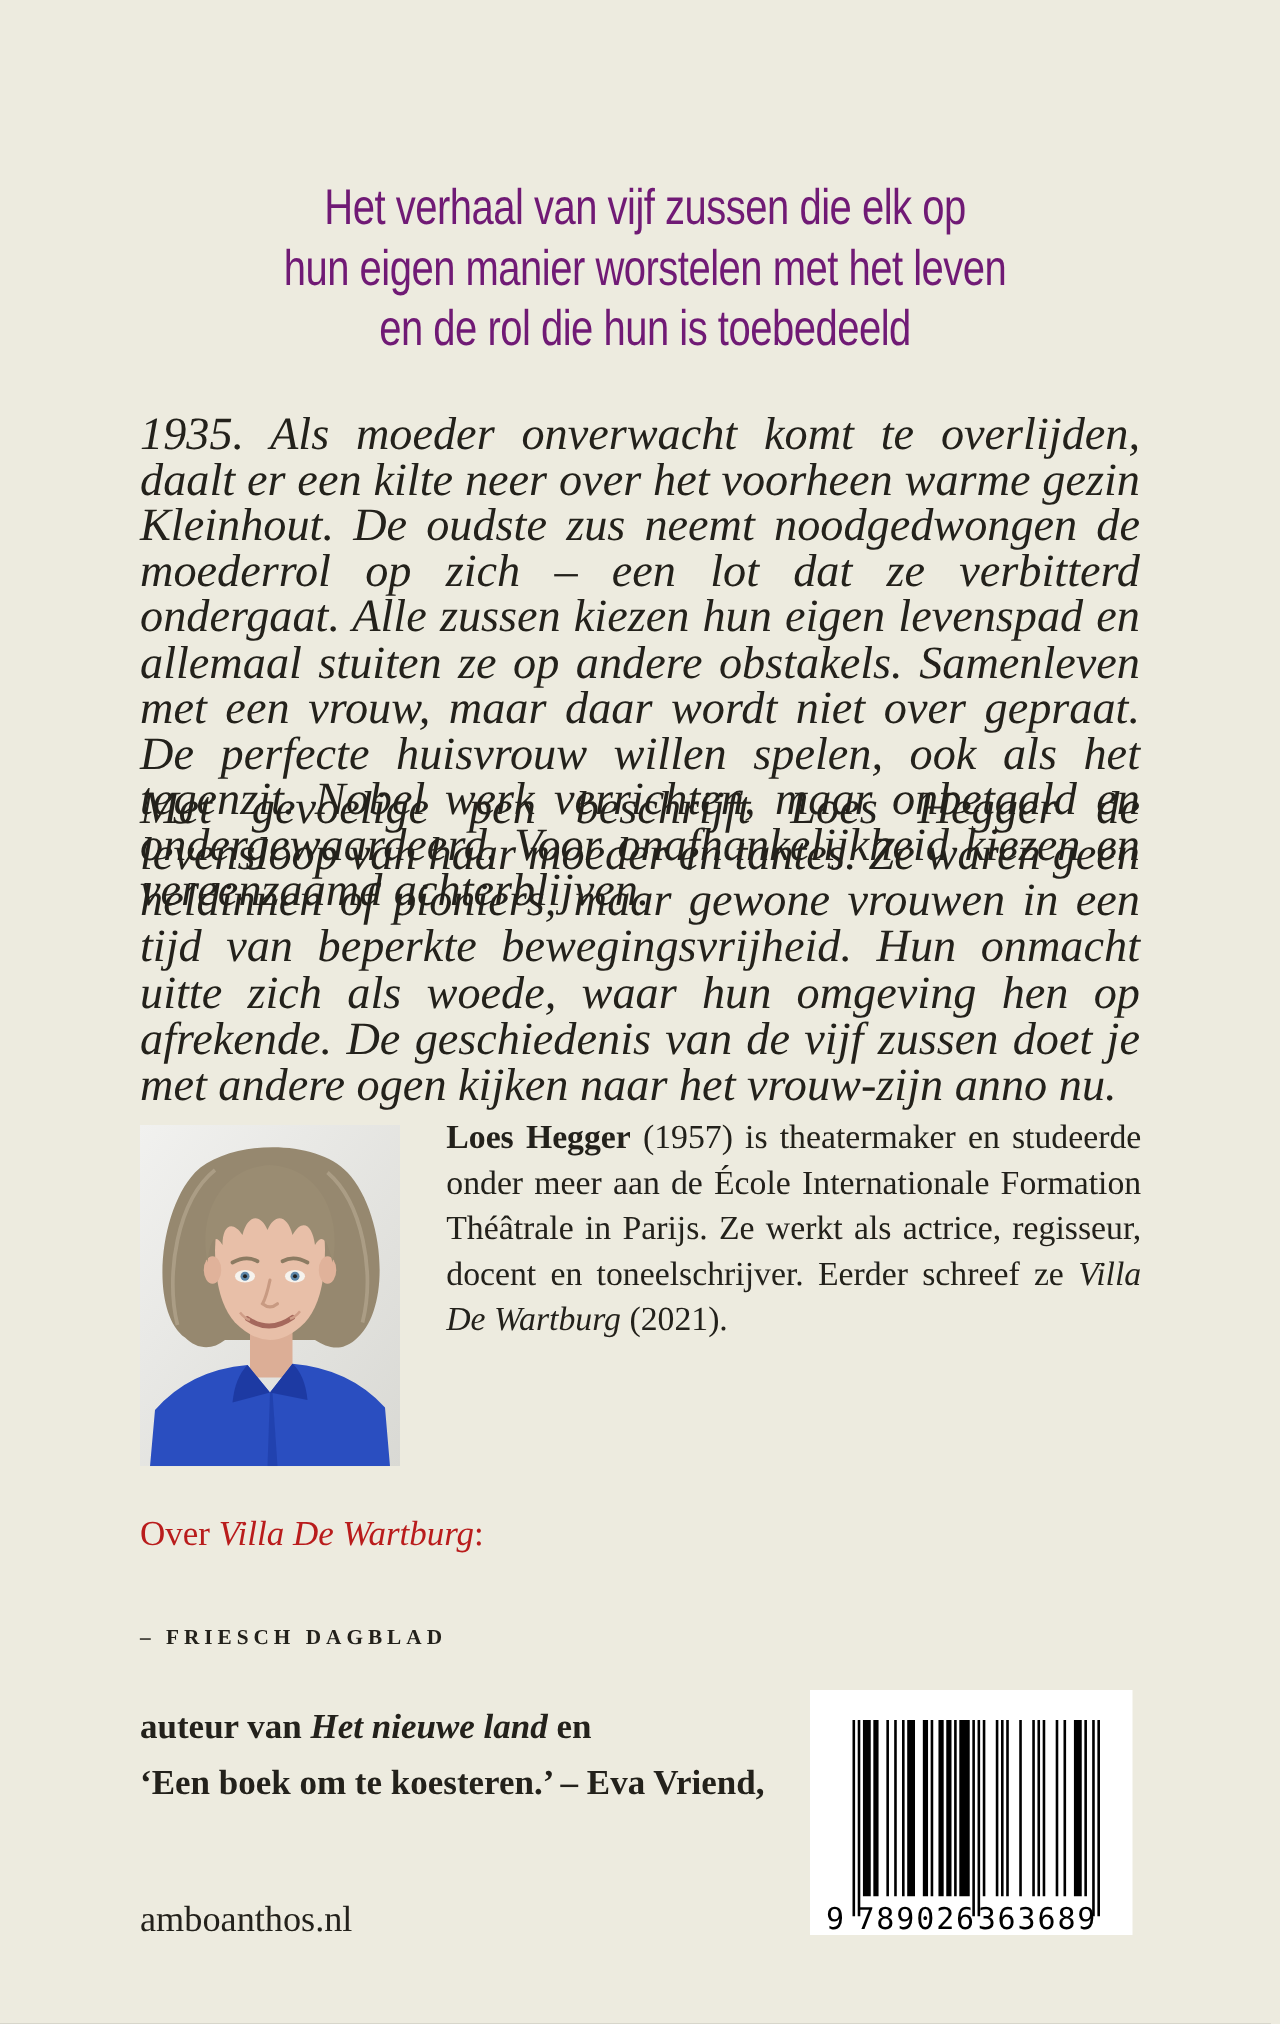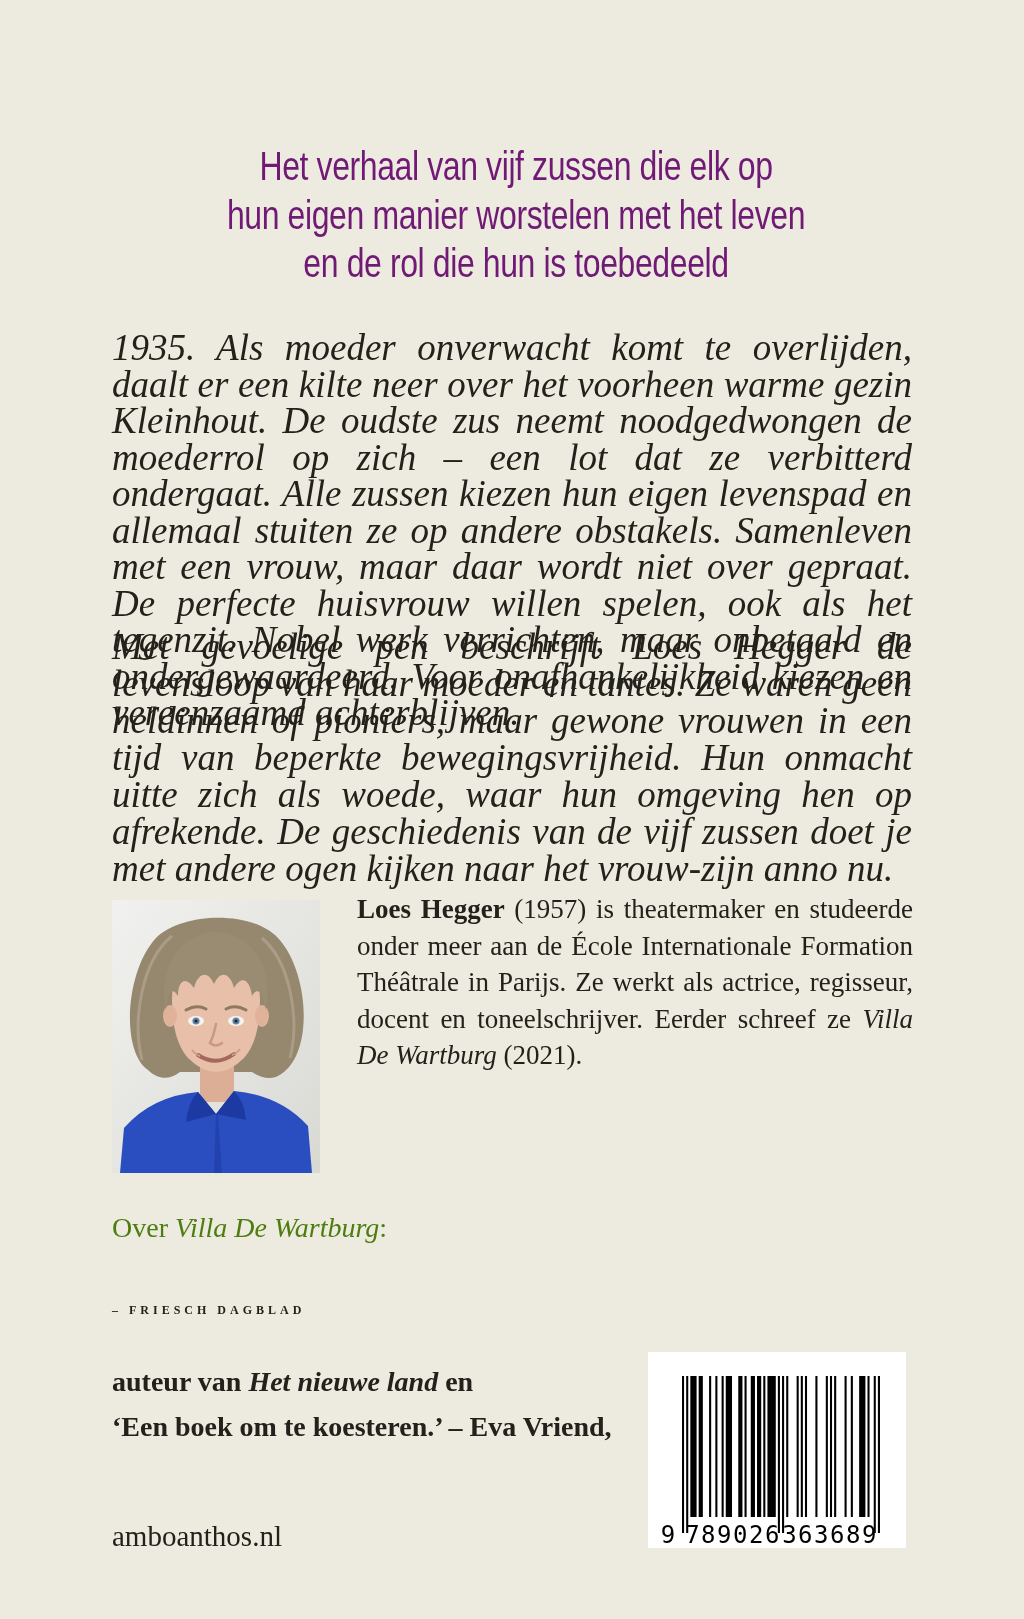--- a/index.html
+++ b/index.html
@@ -44,29 +44,29 @@
   .bio{
     position:absolute;left:357px;top:891px;width:556px;margin:0;
     font-size:27px;line-height:36.5px;
     text-align:justify;
   }
   .bio strong{font-weight:700;}
   em{font-style:italic;}
   
   .over{
     position:absolute;left:112px;top:1212px;margin:0;
-    font-size:28px;color:#4d7c0f;font-weight:400;
+    font-size:28px;color:#b91c1c;font-weight:400;
   }
   .quote1{
     position:absolute;left:112px;top:1250px;margin:0;
     font-size:28px;font-weight:700;line-height:34px;
   }
   .attr{
     position:absolute;left:112px;top:1298px;margin:0;
-    font-size:12px;font-weight:700;letter-spacing:4px;line-height:24px;
+    font-size:17px;font-weight:700;letter-spacing:4px;line-height:24px;
   }
   .quote2{
     position:absolute;left:112px;top:1360px;width:520px;
     font-size:28px;font-weight:700;line-height:44.5px;
   }
   
   .site{
     position:absolute;left:112px;top:1519px;margin:0;
     font-size:29px;line-height:34px;text-align:center;
   }

